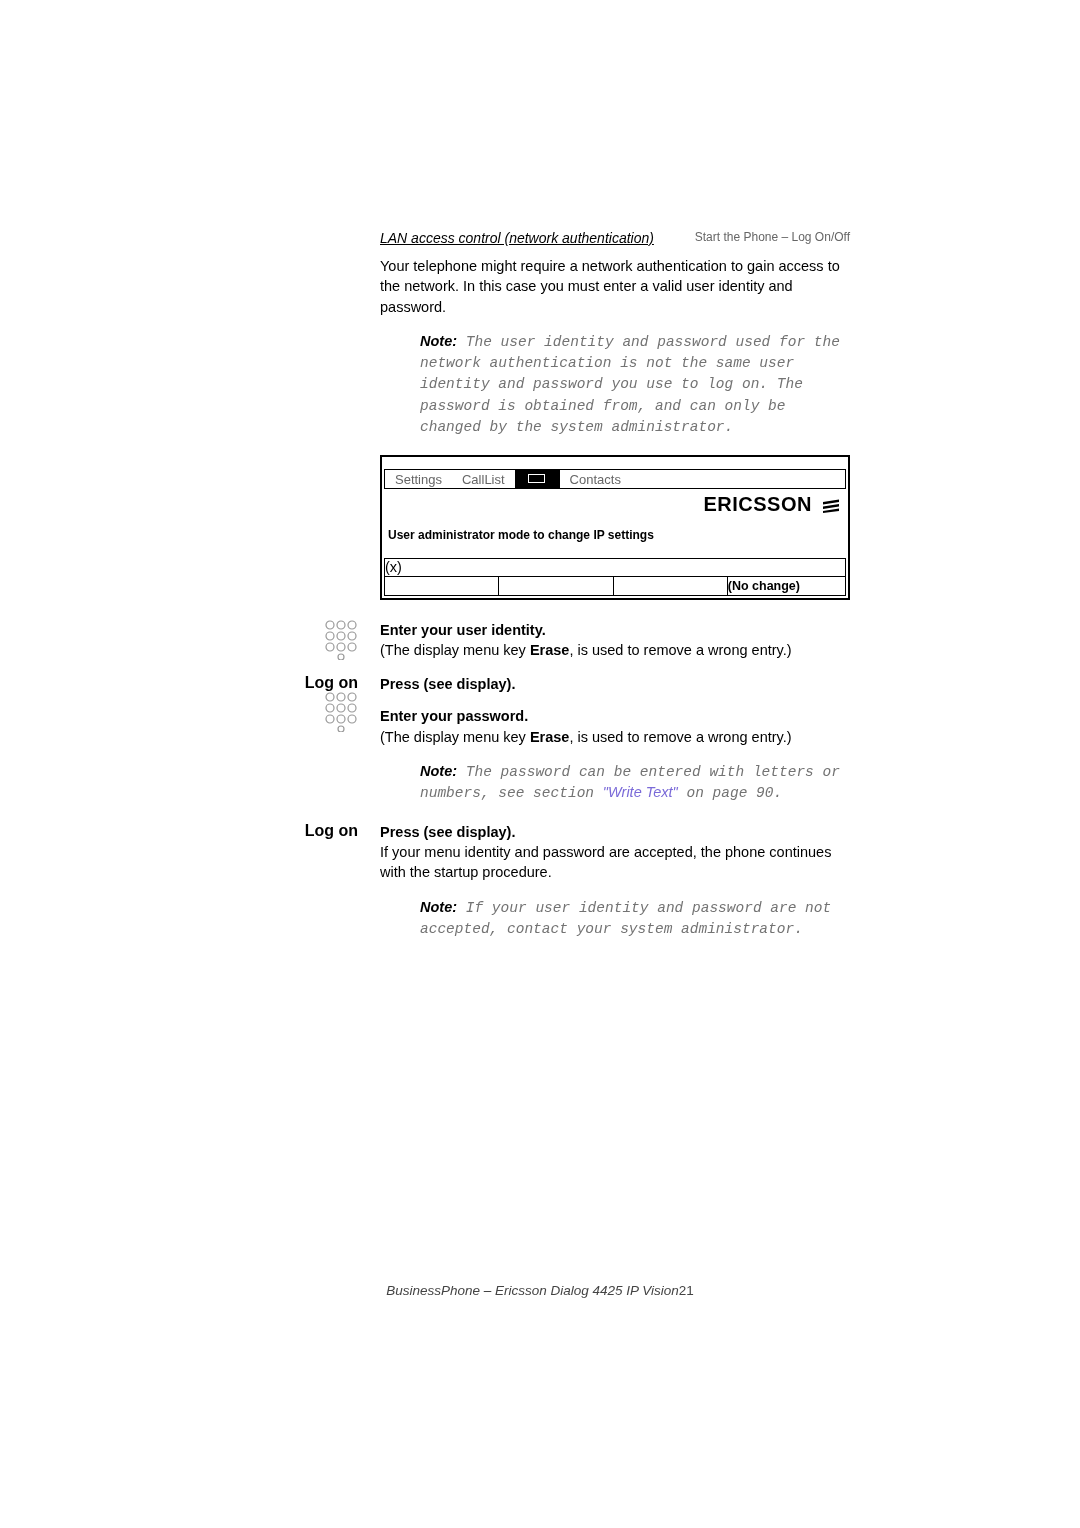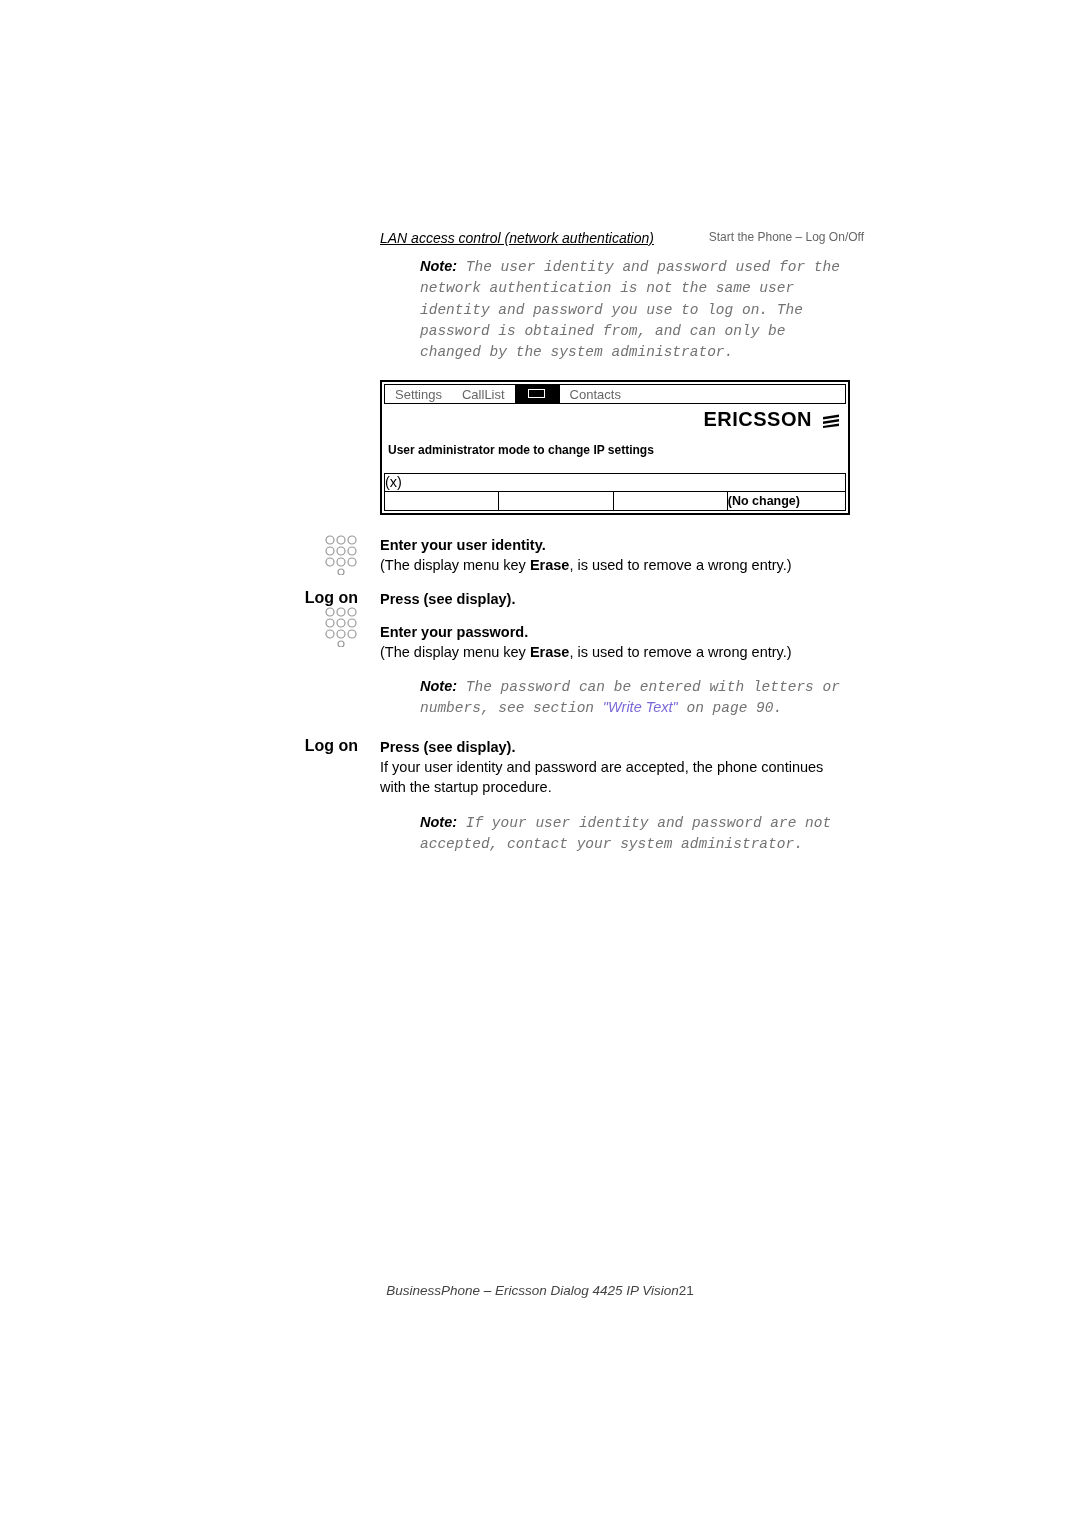--- a/index.html
+++ b/index.html
@@ -15,21 +15,21 @@
       position: relative;
     }
     .page {
       position: absolute;
       left: 230px;
       top: 230px;
       width: 620px;
     }
     .header-right {
       position: absolute;
-      right: 216px;
+      right: 230px;
       top: 230px;
       font-size: 12px;
       color: #666;
     }
     .section-title {
       font-style: italic;
       font-weight: normal;
       text-decoration: underline;
       font-size: 14px;
       margin-bottom: 10px;
@@ -55,21 +55,21 @@
     .note-text { font-style: italic; color: #737373; font-family: Liberation Mono, monospace; }
     .note-link { font-style: italic; color: #7a6ad8; }
     .screen-box {
       margin-left: 150px;
       border: 2.5px solid #000;
       width: 470px;
       margin-bottom: 20px;
     }
     .screen-topbar {
       border: 1.5px solid #000;
-      margin: 2px 2px 0 2px;
+      margin: 12px 2px 0 2px;
       display: flex;
       align-items: center;
       height: 20px;
       font-size: 13px;
     }
     .screen-topbar .tab {
       padding: 0 10px;
       color: #666;
     }
     .screen-topbar .tab-divider {
@@ -166,20 +166,21 @@
     }
   </style>
 </head>
 <body>
 
 <div class="header-right">Start the Phone – Log On/Off</div>
 
 <div class="page">
 
   <div class="section-title">LAN access control (network authentication)</div>
+  <div class="para">Your telephone might require a network authentication to gain access to the network. In this case you must enter a valid user identity and password.</div>
 
   <div class="note">
     <span class="note-bold">Note:</span><span class="note-text"> The user identity and password used for the network authentication is not the same user identity and password you use to log on. The password is obtained from, and can only be changed by the system administrator.</span>
   </div>
 
   <div class="screen-box">
     <div class="screen-topbar">
       <span class="tab">Settings</span>
       <span class="tab">CallList</span>
       <span class="tab-divider">
@@ -265,21 +266,21 @@
   <div class="note">
     <span class="note-bold">Note:</span><span class="note-text"> The password can be entered with letters or numbers, see section </span><span class="note-link">"Write Text"</span><span class="note-text"> on page 90.</span>
   </div>
 
   <div class="row">
     <div class="row-left">
       <span class="logon-text">Log on</span>
     </div>
     <div class="row-right">
       <span class="bold-line">Press (see display).</span><br>
-      <span>If your user identity and password are accepted, the phone continues with the startup procedure.</span>
+      <span>If your menu identity and password are accepted, the phone continues with the startup procedure.</span>
     </div>
   </div>
 
   <div class="note">
     <span class="note-bold">Note:</span><span class="note-text"> If your user identity and password are not accepted, contact your system administrator.</span>
   </div>
 
 </div>
 
 <div class="footer">

